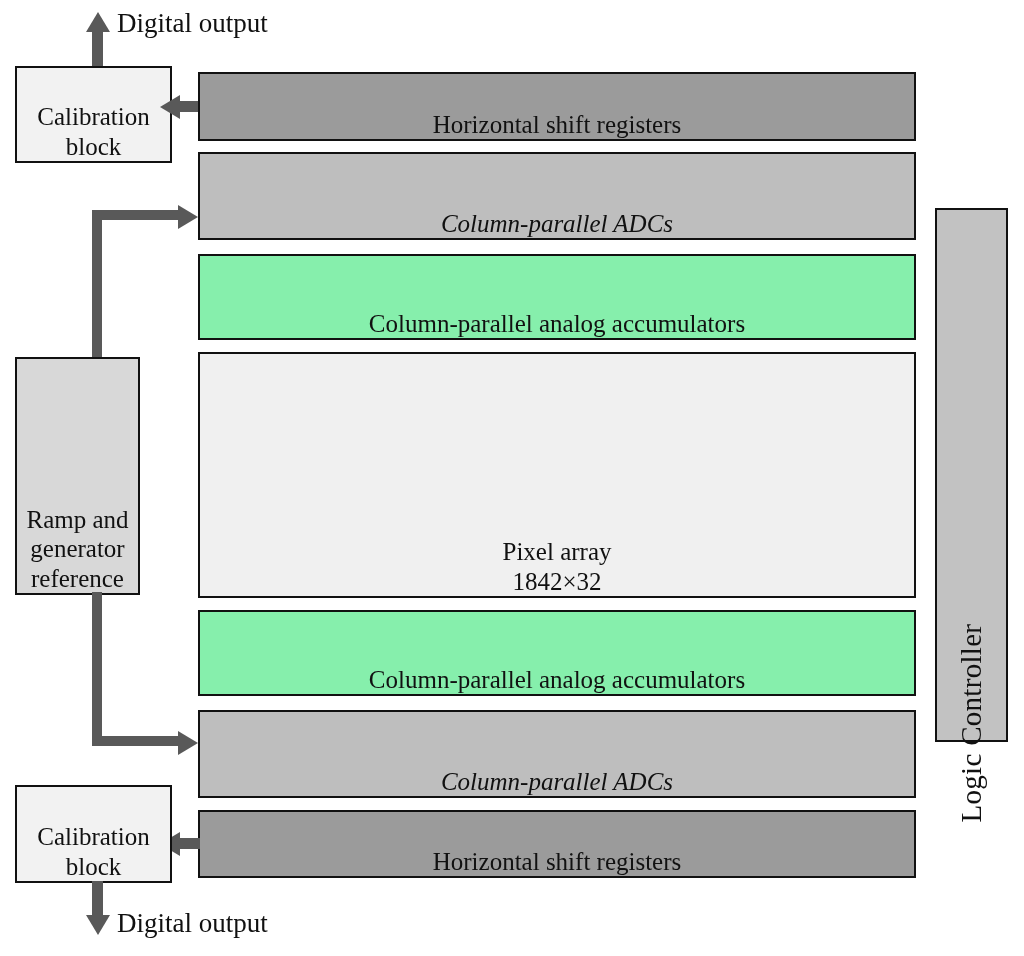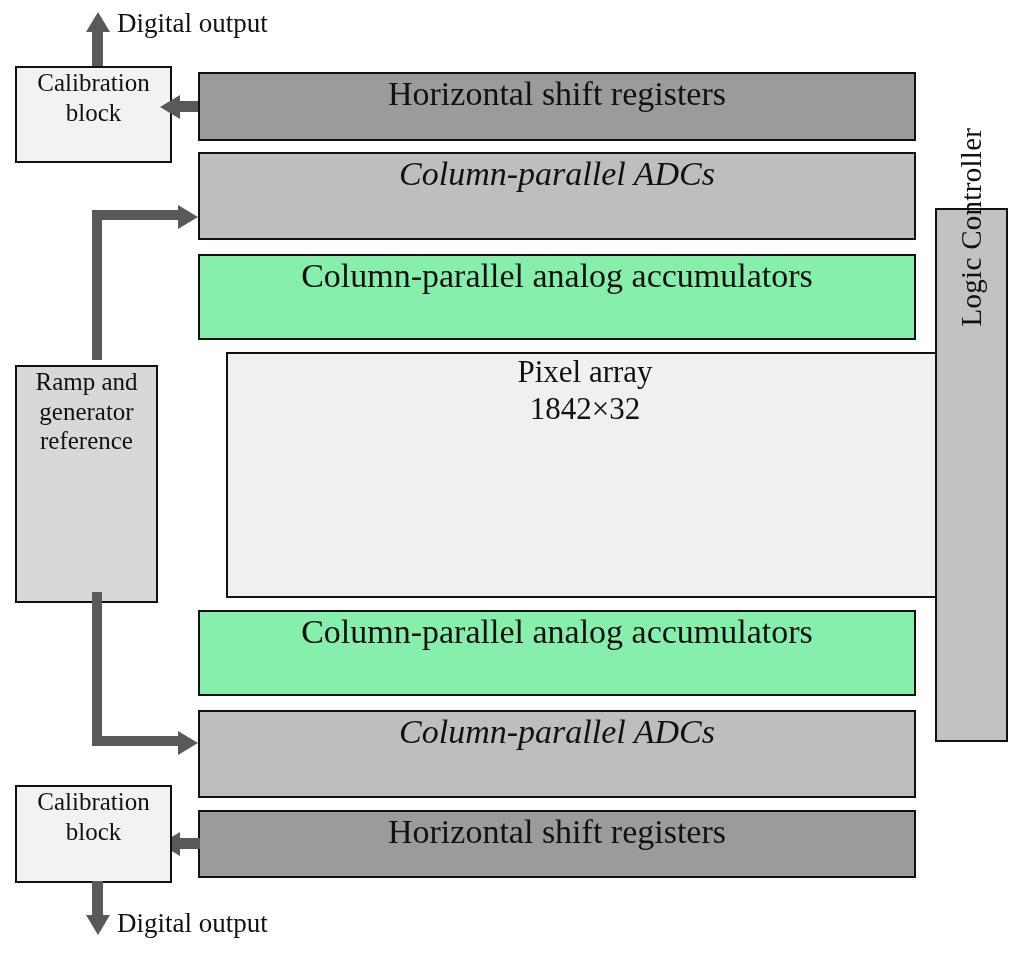--- a/index.html
+++ b/index.html
@@ -1,43 +1,43 @@
 <!DOCTYPE html>
 <html><head>
 <meta charset="utf-8">
 <style>
   html,body{margin:0;padding:0;background:#ffffff;}
   body{width:1024px;height:956px;font-family:"Liberation Serif","DejaVu Serif",serif;color:#111;}
   #stage{position:relative;width:1024px;height:956px;overflow:hidden;background:#fff;}
 
   .blk{position:absolute;box-sizing:border-box;border:2.5px solid #111;
-       display:flex;align-items:flex-start;justify-content:center;text-align:center;
+       display:flex;align-items:flex-end;justify-content:center;text-align:center;
        line-height:1.18;}
   .blk .txt{display:block;}
 
   
-  .bar        {left:198px;width:718px;font-size:34px;}
+  .bar        {left:198px;width:718px;font-size:25px;}
   .bar.dark   {background:#9b9b9b;}
   .bar.mid    {background:#bebebe;font-style:italic;}
   .bar.light  {background:#86efac;}
   .bar.xlight {background:#f0f0f0;}
 
   #bar-hsr-top   {top:72px;height:69px;}
   #bar-adc-top   {top:152px;height:88px;}
   #bar-acc-top   {top:254px;height:86px;}
-  #bar-pixel     {top:352px;height:246px;font-size:31px;margin-left:28px;}
+  #bar-pixel     {top:352px;height:246px;font-size:25px;}
   #bar-acc-bot   {top:610px;height:86px;}
   #bar-adc-bot   {top:710px;height:88px;}
   #bar-hsr-bot   {top:810px;height:68px;}
 
   
   .side{background:#f2f2f2;font-size:25px;}
   #cal-top{left:15px;top:66px;width:157px;height:97px;}
   #cal-bot{left:15px;top:785px;width:157px;height:98px;}
-  #ramp{left:15px;top:357px;width:143px;height:238px;background:#d8d8d8;font-size:25px;margin-top:8px;}
+  #ramp{left:15px;top:357px;width:125px;height:238px;background:#d8d8d8;font-size:25px;}
 
   #logic{left:935px;top:208px;width:73px;height:534px;background:#c2c2c2;}
   #logic .vtxt{
     transform:rotate(-90deg);
     white-space:nowrap;font-size:29px;letter-spacing:.3px;
   }
 
   
   .line{position:absolute;background:#595959;}
   .tri{position:absolute;width:0;height:0;}

